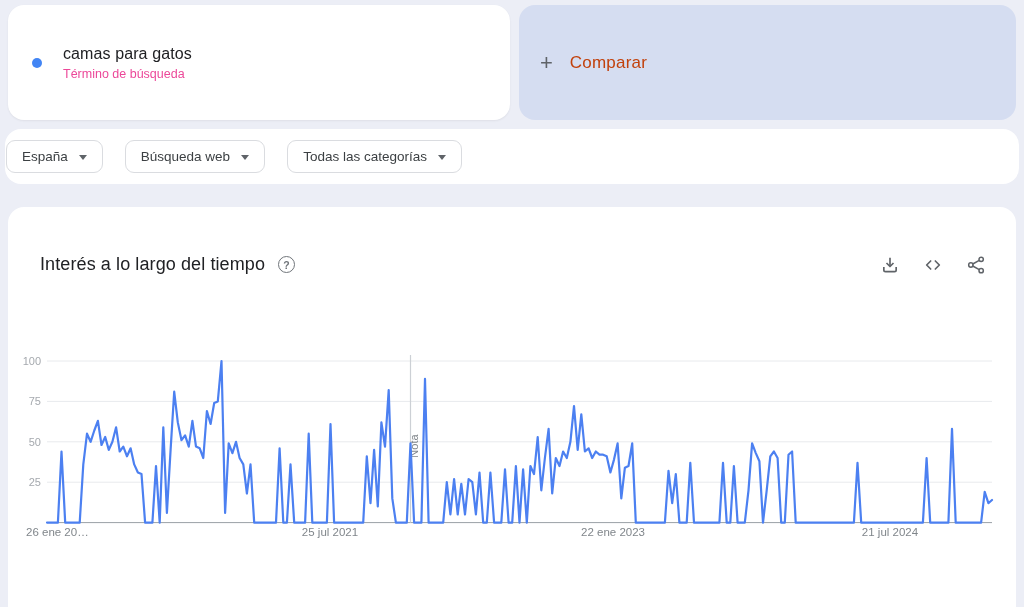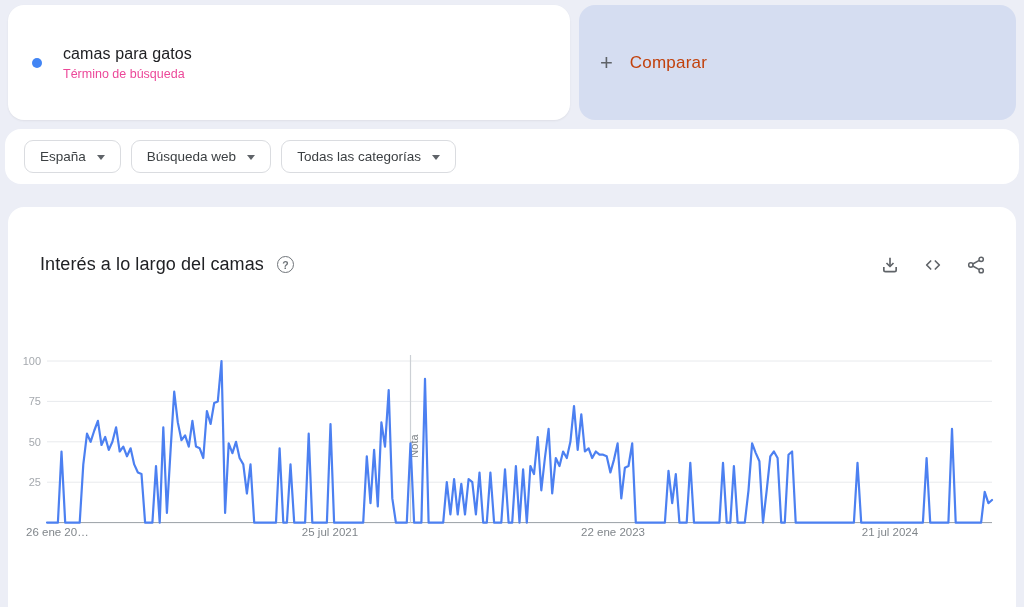--- a/index.html
+++ b/index.html
@@ -4,38 +4,38 @@
 <style>
   * { box-sizing: border-box; margin: 0; padding: 0; }
   html,body { width:1024px; height:607px; overflow:hidden; }
   body {
     background:#eceef6;
     font-family:"Liberation Sans", sans-serif;
     color:#202124;
   }
   .top-row { display:flex; gap:9px; padding:5px 8px 0 8px; }
   .term-card {
-    width:562px; height:115px; background:#fff; border-radius:16px;
+    width:502px; height:115px; background:#fff; border-radius:16px;
     display:flex; align-items:center; padding-left:24px;
     box-shadow:0 1px 2px rgba(60,64,67,.08);
   }
   .term-dot { width:10px; height:10px; border-radius:50%; background:#4285f4; flex:none; }
   .term-text { margin-left:21px; }
   .term-title { font-size:16px; font-weight:500; color:#202124; letter-spacing:.1px; }
   .term-sub { font-size:12.5px; color:#ec4899; margin-top:4px; }
   .compare-card {
     flex:1; height:115px; background:#d5ddf1; border-radius:16px;
     display:flex; align-items:center; padding-left:21px; cursor:pointer;
   }
   .plus { font-size:22px; color:#5f6368; font-weight:400; line-height:1; }
   .compare-label { font-size:17px; color:#c2410c; margin-left:17px; letter-spacing:.2px; }
 
   .filter-bar {
     margin:9px 5px 0 5px; height:55px; background:#fff; border-radius:16px;
-    display:flex; align-items:center; padding-left:19px; gap:10px;
+    display:flex; align-items:center; padding-left:1px; gap:22px;
   }
   .pill {
     height:33px; background:#fff; border:1px solid #dadce0; border-radius:9px;
     display:flex; align-items:center; padding:0 15px; gap:11px; cursor:pointer;
   }
   .pill-label { font-size:13.5px; color:#3c4043; }
   .caret {
     width:0; height:0; border-left:4.5px solid transparent;
     border-right:4.5px solid transparent; border-top:5px solid #5f6368; margin-top:1px;
   }
@@ -95,21 +95,21 @@
   </div>
   <div class="pill">
     <span class="pill-label">Todas las categorías</span>
     <span class="caret"></span>
   </div>
 </div>
 
 <div class="chart-card">
   <div class="chart-header">
     <div class="chart-title-wrap">
-      <span class="chart-title">Interés a lo largo del camas</span>
+      <span class="chart-title">Interés a lo largo del tiempo</span>
       <span class="help-icon">?</span>
     </div>
     <div class="header-icons">
       <svg class="hicon" viewBox="0 0 24 24">
         <path d="M12 3.2v10" stroke="#5f6368" stroke-width="2" fill="none"></path>
         <path d="M7.8 9.6 12 13.8l4.2-4.2" stroke="#5f6368" stroke-width="2" fill="none" stroke-linejoin="round"></path>
         <path d="M4.6 14.5v3.4c0 1.1.9 2 2 2h10.8c1.1 0 2-.9 2-2v-3.4" stroke="#5f6368" stroke-width="2" fill="none"></path>
       </svg>
       <svg class="hicon" viewBox="0 0 24 24">
         <path d="m9.2 7.2-4.8 4.8 4.8 4.8" stroke="#5f6368" stroke-width="2" fill="none" stroke-linejoin="round" stroke-linecap="round"></path>

